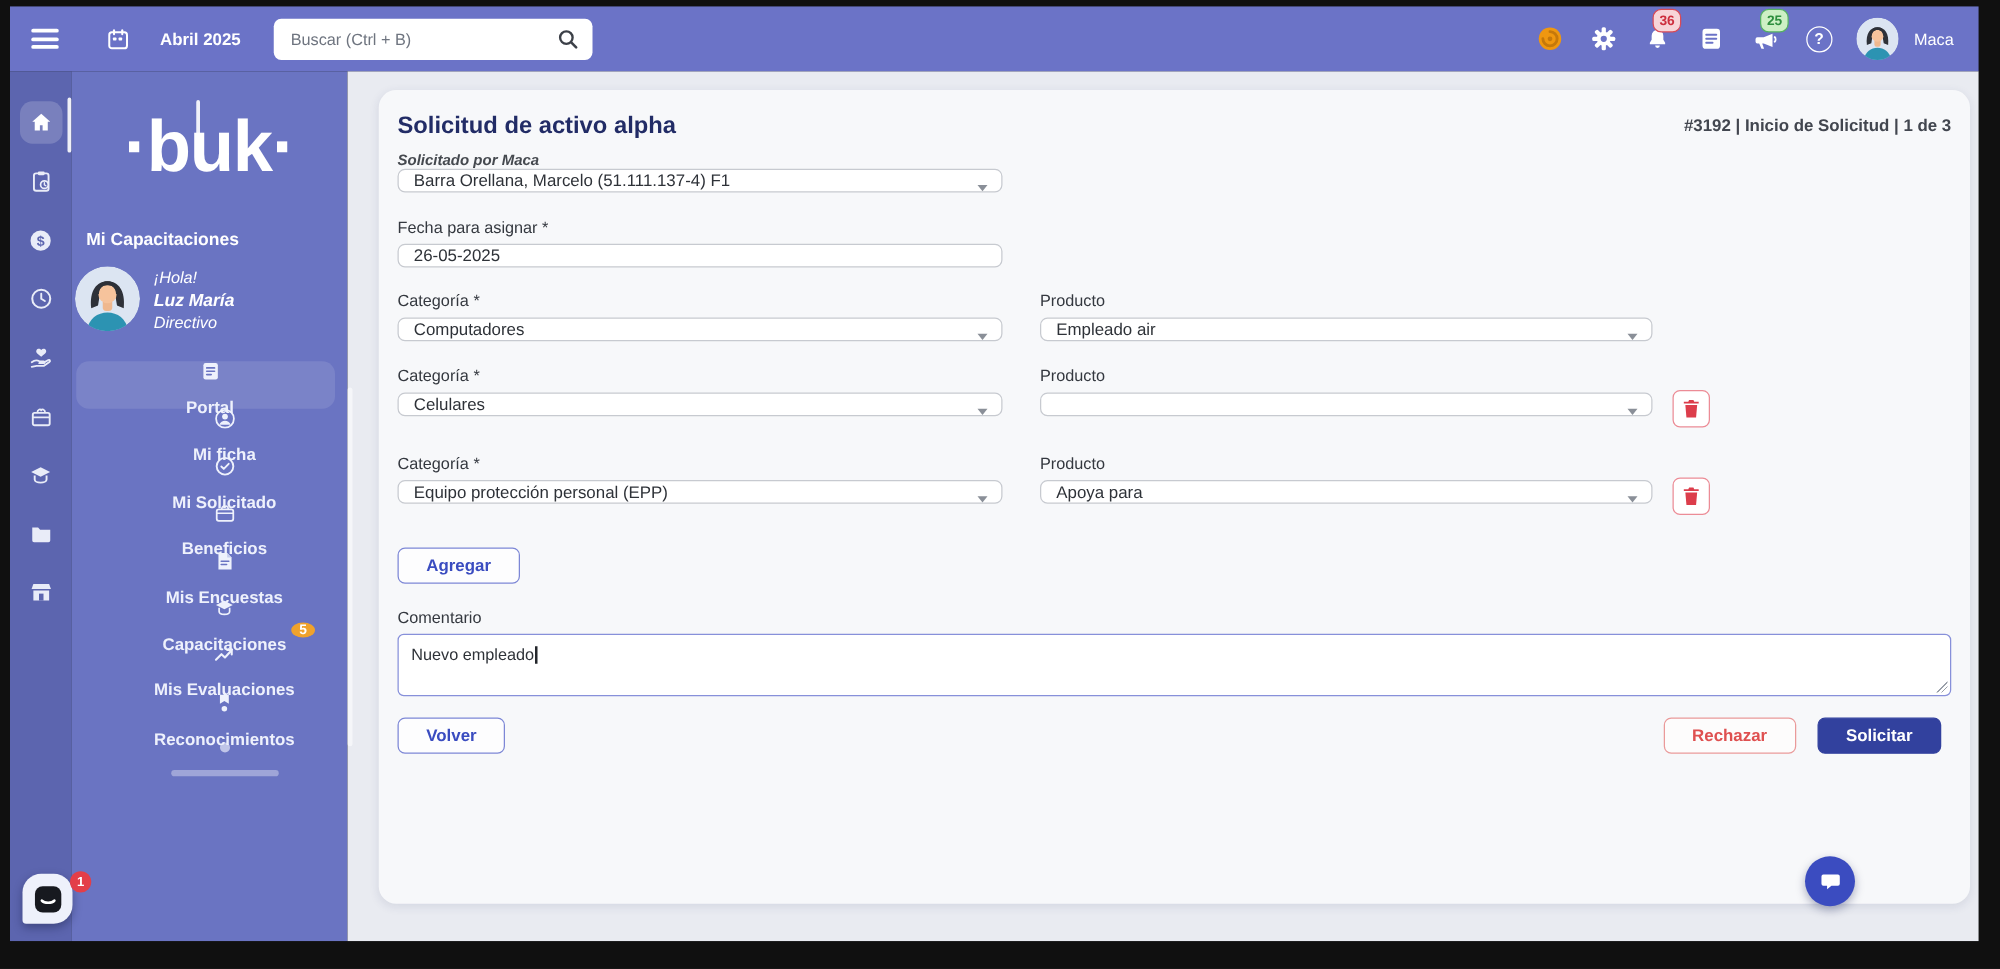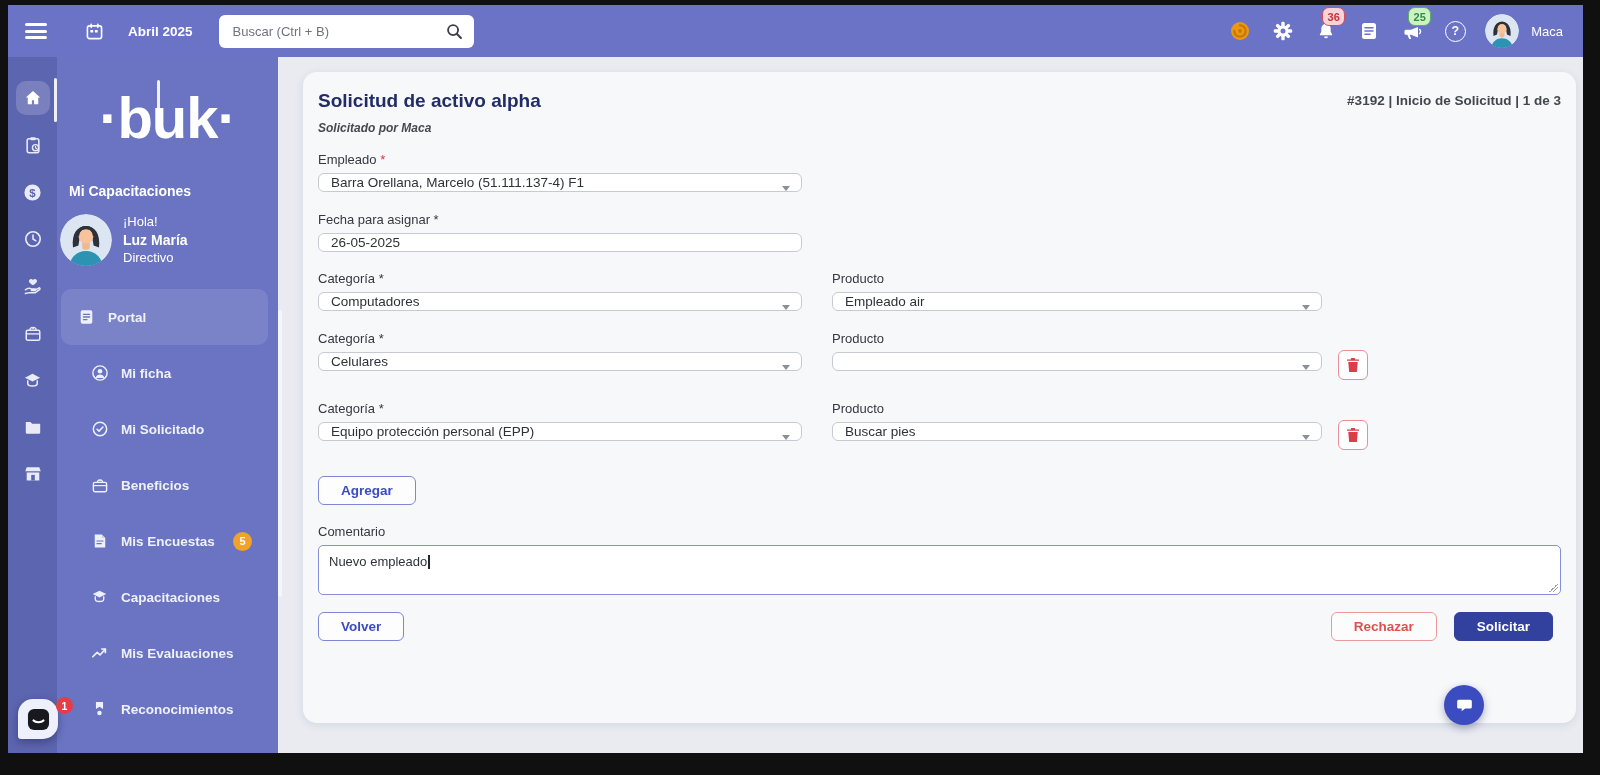--- a/index.html
+++ b/index.html
@@ -29,26 +29,26 @@
 
   
   .rail{width:49px;flex:0 0 49px;background:#5c65af;display:flex;flex-direction:column;align-items:center;padding-top:24px;gap:13px;}
   .rail-btn{width:34px;height:34px;border-radius:10px;display:flex;align-items:center;justify-content:center;cursor:pointer;color:#e9ecf8;}
   .rail-btn.active{background:rgba(255,255,255,.18);}
 
   
   .sidebar{width:221px;flex:0 0 221px;background:#6a74c2;color:#fff;position:relative;overflow:hidden;}
   .logo{height:104px;margin-top:8px;display:flex;align-items:center;justify-content:center;font-size:58px;font-weight:700;letter-spacing:-1px;color:#fff;}
   .section-title{margin:14px 0 0 12px;font-size:14px;font-weight:700;}
-  .profile{display:flex;align-items:center;gap:11px;margin:14px 0 0 3px;}
+  .profile{display:flex;gap:11px;margin:14px 0 0 3px;font-style:italic;}
   .profile .avatar{width:52px;height:52px;border-radius:50%;overflow:hidden;flex:0 0 52px;}
   .profile .p-text{font-size:13px;line-height:18px;}
   .profile .p-name{font-weight:700;font-size:14px;}
   .menu{margin-top:22px;}
-  .menu-item{height:56px;display:flex;align-items:center;gap:13px;padding:0 10px 0 34px;font-size:13.5px;font-weight:600;color:#eef1fc;cursor:pointer;}
+  .menu-item{height:38px;display:flex;align-items:center;gap:13px;padding:0 10px 0 34px;font-size:13.5px;font-weight:600;color:#eef1fc;cursor:pointer;flex-direction:column;}
   .menu-item.active{background:rgba(255,255,255,.11);border-radius:10px;margin:0 10px 0 4px;padding-left:17px;}
   .menu-item .mi-icon{display:flex;width:17px;justify-content:center;}
   .mi-badge{margin-left:auto;margin-right:16px;width:19px;height:19px;border-radius:50%;background:#f0a22c;color:#fff;font-size:11px;font-weight:700;display:flex;align-items:center;justify-content:center;}
   .menu-item.partial{opacity:.65;}
   .stub-bar{width:86px;height:5px;border-radius:3px;background:rgba(255,255,255,.55);}
 
   
   .main{flex:1;background:#e9ebf1;position:relative;min-width:0;}
   .card{position:absolute;left:25px;top:15px;width:1273px;height:651px;background:#f7f8fa;border-radius:14px;box-shadow:0 2px 8px rgba(40,50,100,.10);padding:18px 15px 0 15px;box-sizing:border-box;overflow:hidden;}
   .card-head{display:flex;justify-content:space-between;align-items:flex-start;}
@@ -361,21 +361,20 @@
     </aside>
 
     <main class="main">
       <section class="card">
         <div class="card-head">
           <div class="card-title">Solicitud de activo alpha</div>
           <div class="card-meta">#3192 | Inicio de Solicitud | 1 de 3</div>
         </div>
         <div class="card-sub">Solicitado por Maca</div>
 
-        <label class="f-label mt17"><span>Empleado</span> <span class="req">*</span></label>
         <div class="sel w-left">
           <span>Barra Orellana, Marcelo (51.111.137-4) F1</span>
               <span class="chev"></span>
         </div>
 
         <label class="f-label mt20">Fecha para asignar *</label>
         <input class="field w-left" style="width: 484px; font-family: &quot;Liberation Sans&quot;, sans-serif;" value="26-05-2025">
 
         <div class="form-row mt19">
           <div class="col-l">
@@ -423,21 +422,21 @@
           <div class="col-l">
             <label class="f-label">Categoría *</label>
             <div class="sel">
                   <span>Equipo protección personal (EPP)</span>
                   <span class="chev"></span>
                 </div>
           </div>
           <div class="col-r">
             <label class="f-label">Producto</label>
             <div class="sel">
-                  <span>Buscar pies</span>
+                  <span>Apoya para</span>
                   <span class="chev"></span>
                 </div>
           </div>
           <div class="trash-btn">
             <span style="display:flex">
                   <svg width="14" height="16" viewBox="0 0 16 18">
                     <path fill="#dc3d4b" d="M6 1h4l.7 1.6H14.8V4.2H1.2V2.6h4.1z"></path>
                     <path fill="#dc3d4b" d="M2.6 5.6h10.8L12.4 17H3.6z"></path>
                   </svg>
                 </span>

